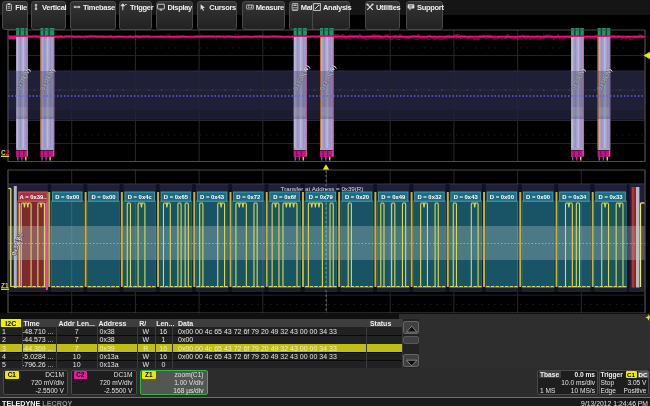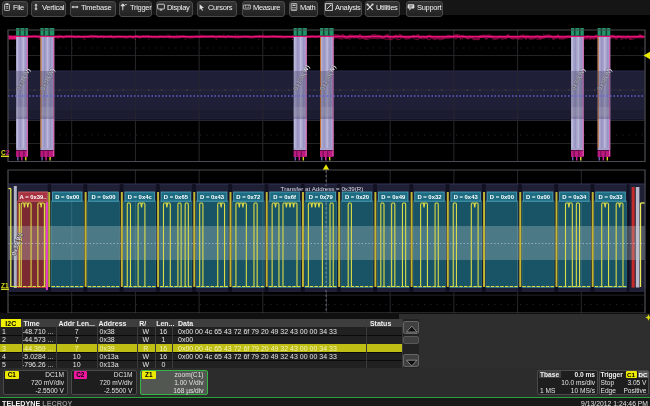--- a/index.html
+++ b/index.html
@@ -1,17 +1,17 @@
 <!DOCTYPE html>
 <html><head><meta charset="utf-8"><style>
 *{margin:0;padding:0;box-sizing:border-box}
 body{width:650px;height:406px;background:#000;font-family:"Liberation Sans",sans-serif;overflow:hidden;position:relative}
 #page{position:absolute;left:0;top:0;width:650px;height:406px;background:#000}
 #menubar{position:absolute;left:0;top:0;width:650px;height:15px;background:#151515}
-.mbtn{position:absolute;top:1px;height:16px;background:linear-gradient(#343434,#222);border:1px solid #4a4a4a;border-radius:3px;color:#f0f0f0;font-size:7.5px;font-weight:normal;text-align:left;line-height:12.5px;white-space:nowrap;letter-spacing:-0.3px}
+.mbtn{position:absolute;top:1px;height:29px;background:linear-gradient(#343434,#222);border:1px solid #4a4a4a;border-radius:3px;color:#f0f0f0;font-size:7.5px;font-weight:bold;text-align:right;line-height:12.5px;white-space:nowrap;letter-spacing:-0.3px}
 .th{position:absolute;font-size:7px;font-weight:bold;color:#f0f0f0;line-height:7.5px;white-space:nowrap}
 .td{position:absolute;font-size:7px;color:#e4e4e4;line-height:7.2px;white-space:nowrap}
 .tdk{position:absolute;font-size:7px;color:#f2f2b8;line-height:7.2px;white-space:nowrap}
 .tchip{position:absolute;left:0.5px;top:318.5px;width:20.5px;height:8.8px;background:#f0f000;color:#000;font-size:7px;font-weight:bold;text-align:center;line-height:9px}
 </style></head>
 <body>
 <div id="page">
 <div id="menubar">
       <div class="mbtn" style="left:2px;width:26px"><svg width="8" height="8" viewBox="0 0 10 10" style="vertical-align:-1px;margin-right:2px">
           <rect x="2" y="1.5" width="6" height="8" rx="1" fill="none" stroke="#ddd" stroke-width="1"></rect>
@@ -42,21 +42,21 @@
           <text x="5" y="6.8" font-size="4.6" fill="#ddd" text-anchor="middle" font-family="Liberation Sans,sans-serif">1.2</text>
         </svg>Measure</div>
       <div class="mbtn" style="left:289px;width:29px"><svg width="8" height="8" viewBox="0 0 10 10" style="vertical-align:-1px;margin-right:2px">
           <rect x="1.5" y="0.5" width="7" height="9" rx="1" fill="none" stroke="#ddd" stroke-width="1"></rect>
           <rect x="3" y="2" width="4" height="1.6" fill="#ddd"></rect>
           <rect x="3" y="5" width="1.4" height="1.4" fill="#ddd"></rect>
           <rect x="5.6" y="5" width="1.4" height="1.4" fill="#ddd"></rect>
           <rect x="3" y="7.2" width="1.4" height="1.4" fill="#ddd"></rect>
           <rect x="5.6" y="7.2" width="1.4" height="1.4" fill="#ddd"></rect>
         </svg>Math</div>
-      <div class="mbtn" style="left:324px;width:38px"><svg width="8" height="8" viewBox="0 0 10 10" style="vertical-align:-1px;margin-right:2px">
+      <div class="mbtn" style="left:312px;width:38px"><svg width="8" height="8" viewBox="0 0 10 10" style="vertical-align:-1px;margin-right:2px">
           <rect x="0.8" y="0.8" width="8.4" height="8.4" fill="none" stroke="#ddd" stroke-width="1.1"></rect>
           <path d="M2.5 7.5 L7.5 2.5 M6.2 2 L8 3.8" stroke="#ddd" stroke-width="1.2"></path>
         </svg>Analysis</div>
       <div class="mbtn" style="left:365px;width:35px"><svg width="8" height="8" viewBox="0 0 10 10" style="vertical-align:-1px;margin-right:2px">
           <path d="M1.5 1.5 L8.5 8.5 M8.5 1.5 L1.5 8.5" stroke="#ddd" stroke-width="1.5"></path>
           <circle cx="1.8" cy="1.8" r="1.3" fill="#ddd"></circle>
           <circle cx="8.2" cy="1.8" r="1.3" fill="#ddd"></circle>
         </svg>Utilities</div>
       <div class="mbtn" style="left:406px;width:37px"><svg width="8" height="8" viewBox="0 0 10 10" style="vertical-align:-1px;margin-right:2px">
           <rect x="0.8" y="1.5" width="8.4" height="5.5" rx="1.5" fill="#ddd"></rect>

